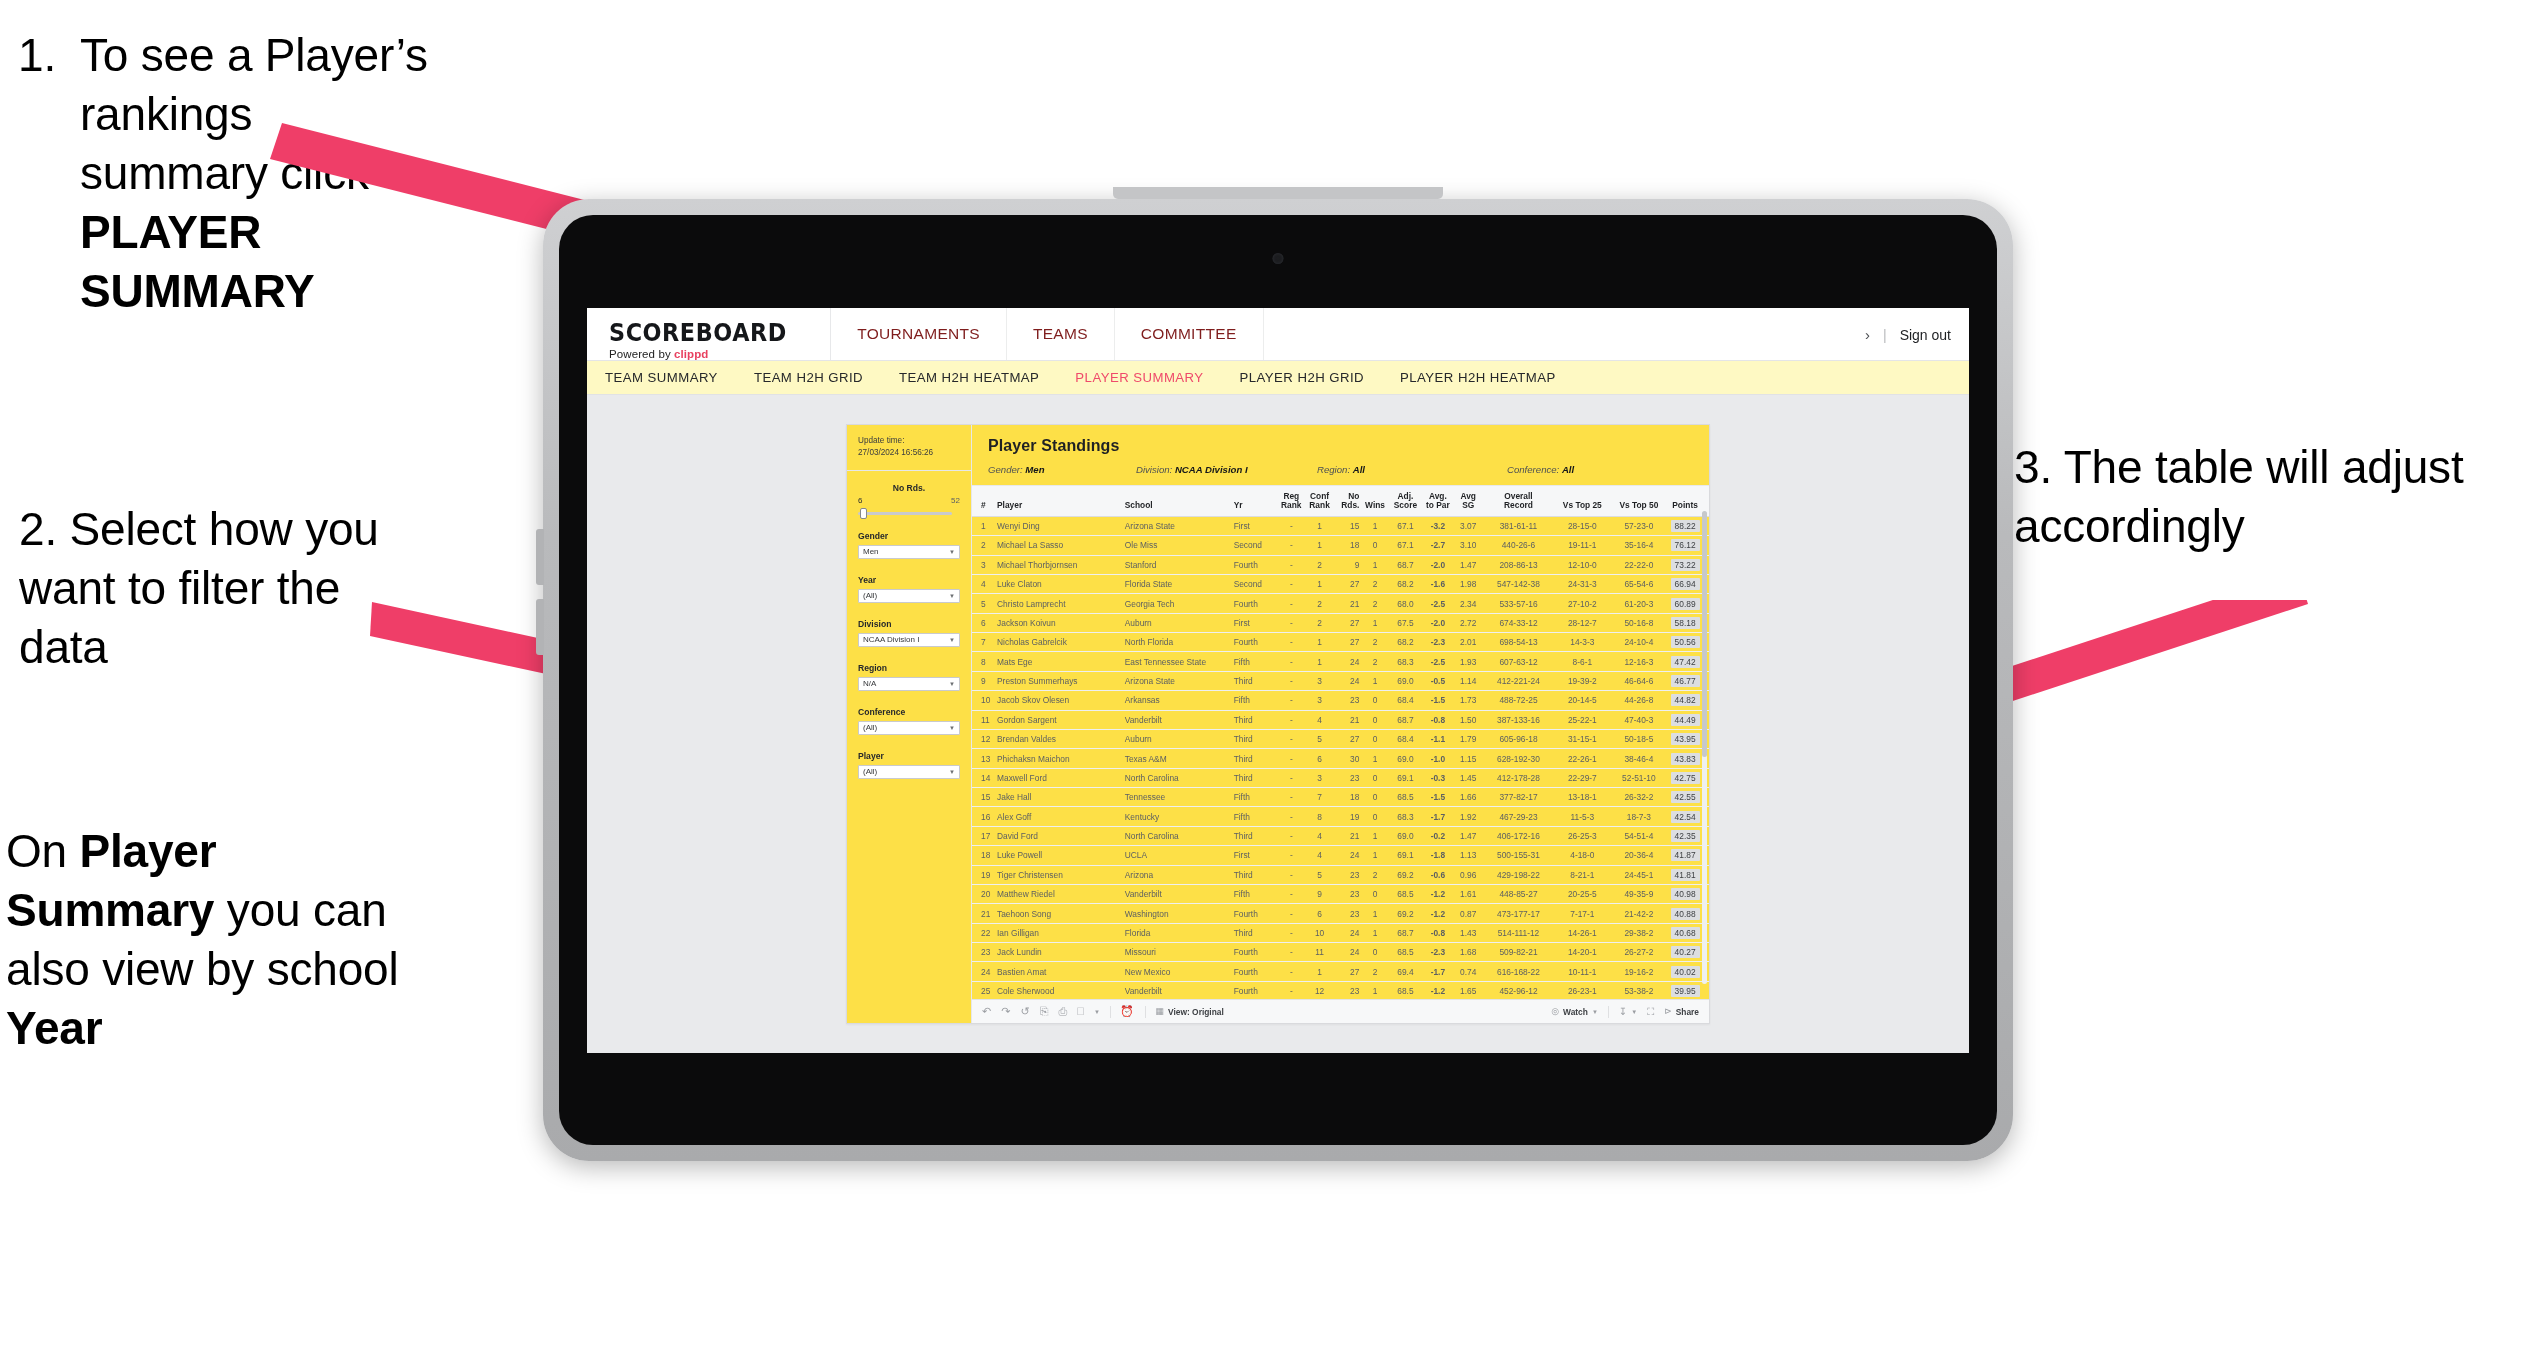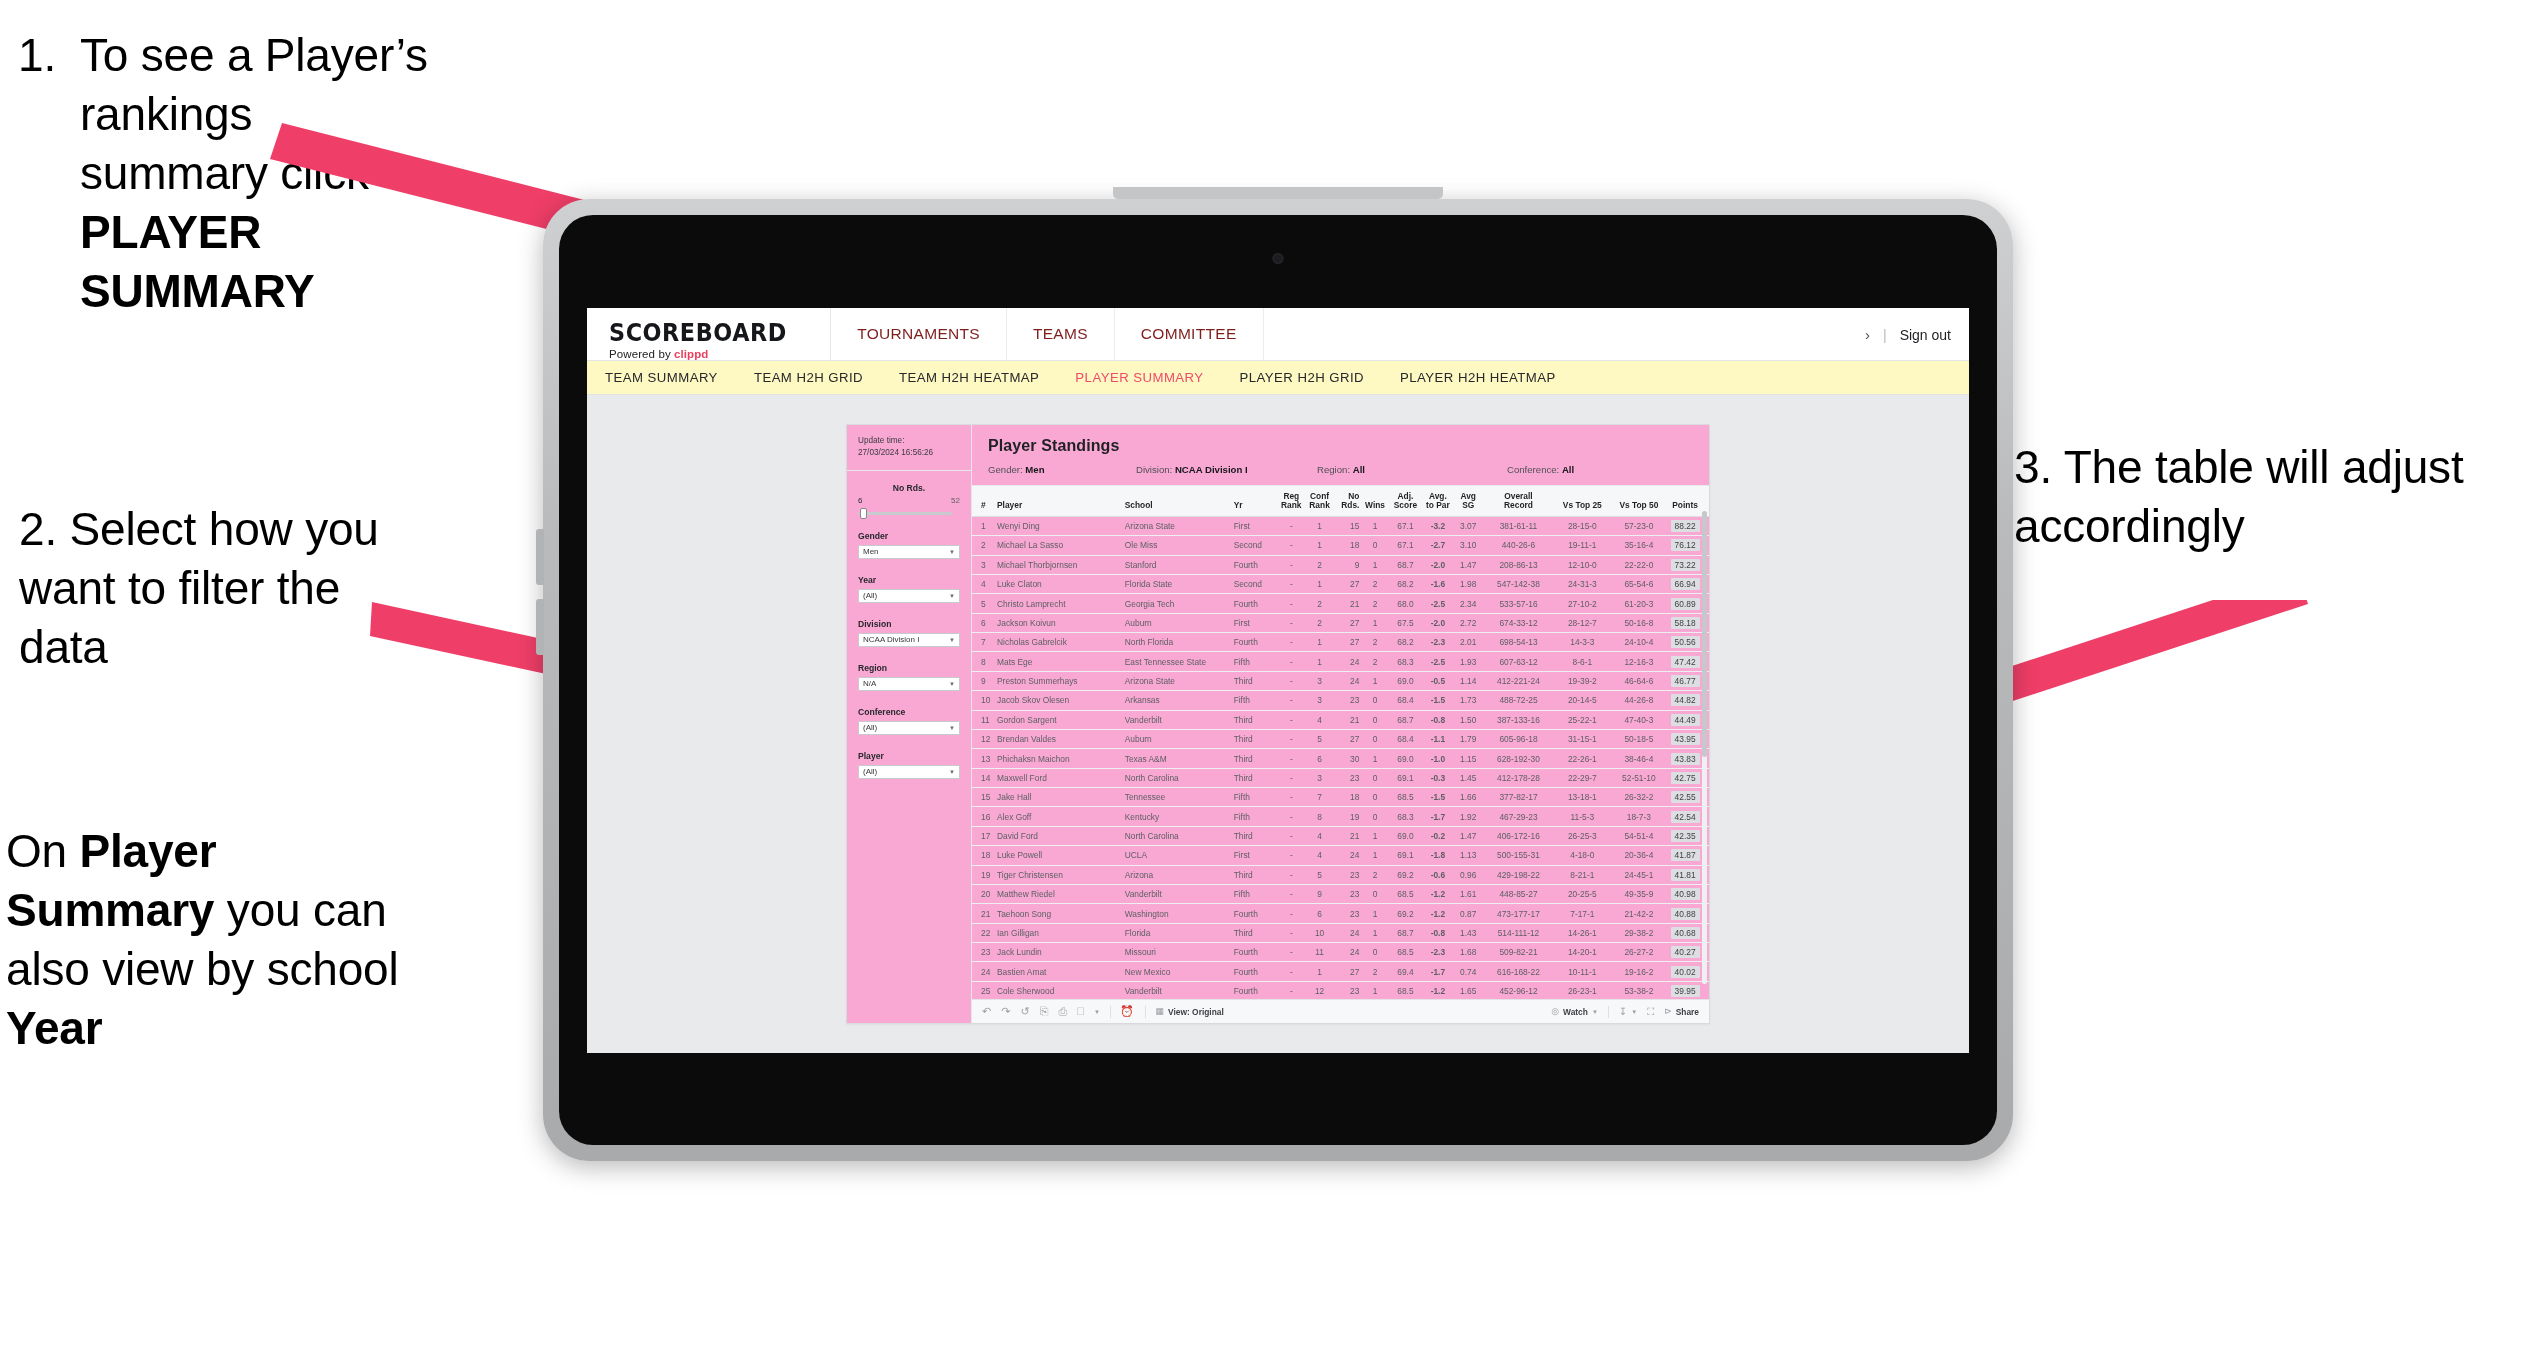--- a/index.html
+++ b/index.html
@@ -110,21 +110,21 @@
     white-space:nowrap;
   }
   #sub-tabs .st.active { color:#ef4a6b; }
 
   
   #viz-wrap {
     position:absolute; left:0; right:0; top:88px; bottom:0;
     background:#e9eaec; display:flex; justify-content:center;
   }
   #viz {
-    width: 864px; margin-top: 28px; background:#f9a8d4;
+    width: 864px; margin-top: 28px; background:#fde047;
     border:1px solid #d9dadd; height: 600px;
     display:flex; flex-direction:column;
     box-shadow: 0 1px 2px rgba(0,0,0,.05);
   }
   #viz-body { flex:1; display:flex; min-height:0; }
 
   
   #filters {
     width: 125px; border-right:1px solid #e6e7e9; padding: 10px 11px 0 11px;
     flex-shrink:0;
@@ -159,21 +159,21 @@
   
   #content { flex:1; min-width:0; display:flex; flex-direction:column; }
   #viz-title {
     font-size: 16px; font-weight:700; color:#1f2124; padding: 12px 0 0 16px;
     letter-spacing:.1px;
   }
   #viz-filters-row {
     display:flex; padding: 9px 0 10px 16px; font-size:9.6px; color:#4e5154;
     gap: 0;
   }
-  #viz-filters-row .fi { white-space:nowrap; }
+  #viz-filters-row .fi { white-space:nowrap;font-style:italic; }
   #viz-filters-row .fi b { color:#15171a; font-weight:700; }
   #viz-filters-row .fi:nth-child(1){ width: 148px; }
   #viz-filters-row .fi:nth-child(2){ width: 181px; }
   #viz-filters-row .fi:nth-child(3){ width: 190px; }
 
   #table-scroll { flex:1; overflow:hidden; position:relative; }
   table.standings {
     border-collapse: collapse; width: 100%;
     font-size: 8.4px; color:#5c5f62;
     table-layout: fixed;

